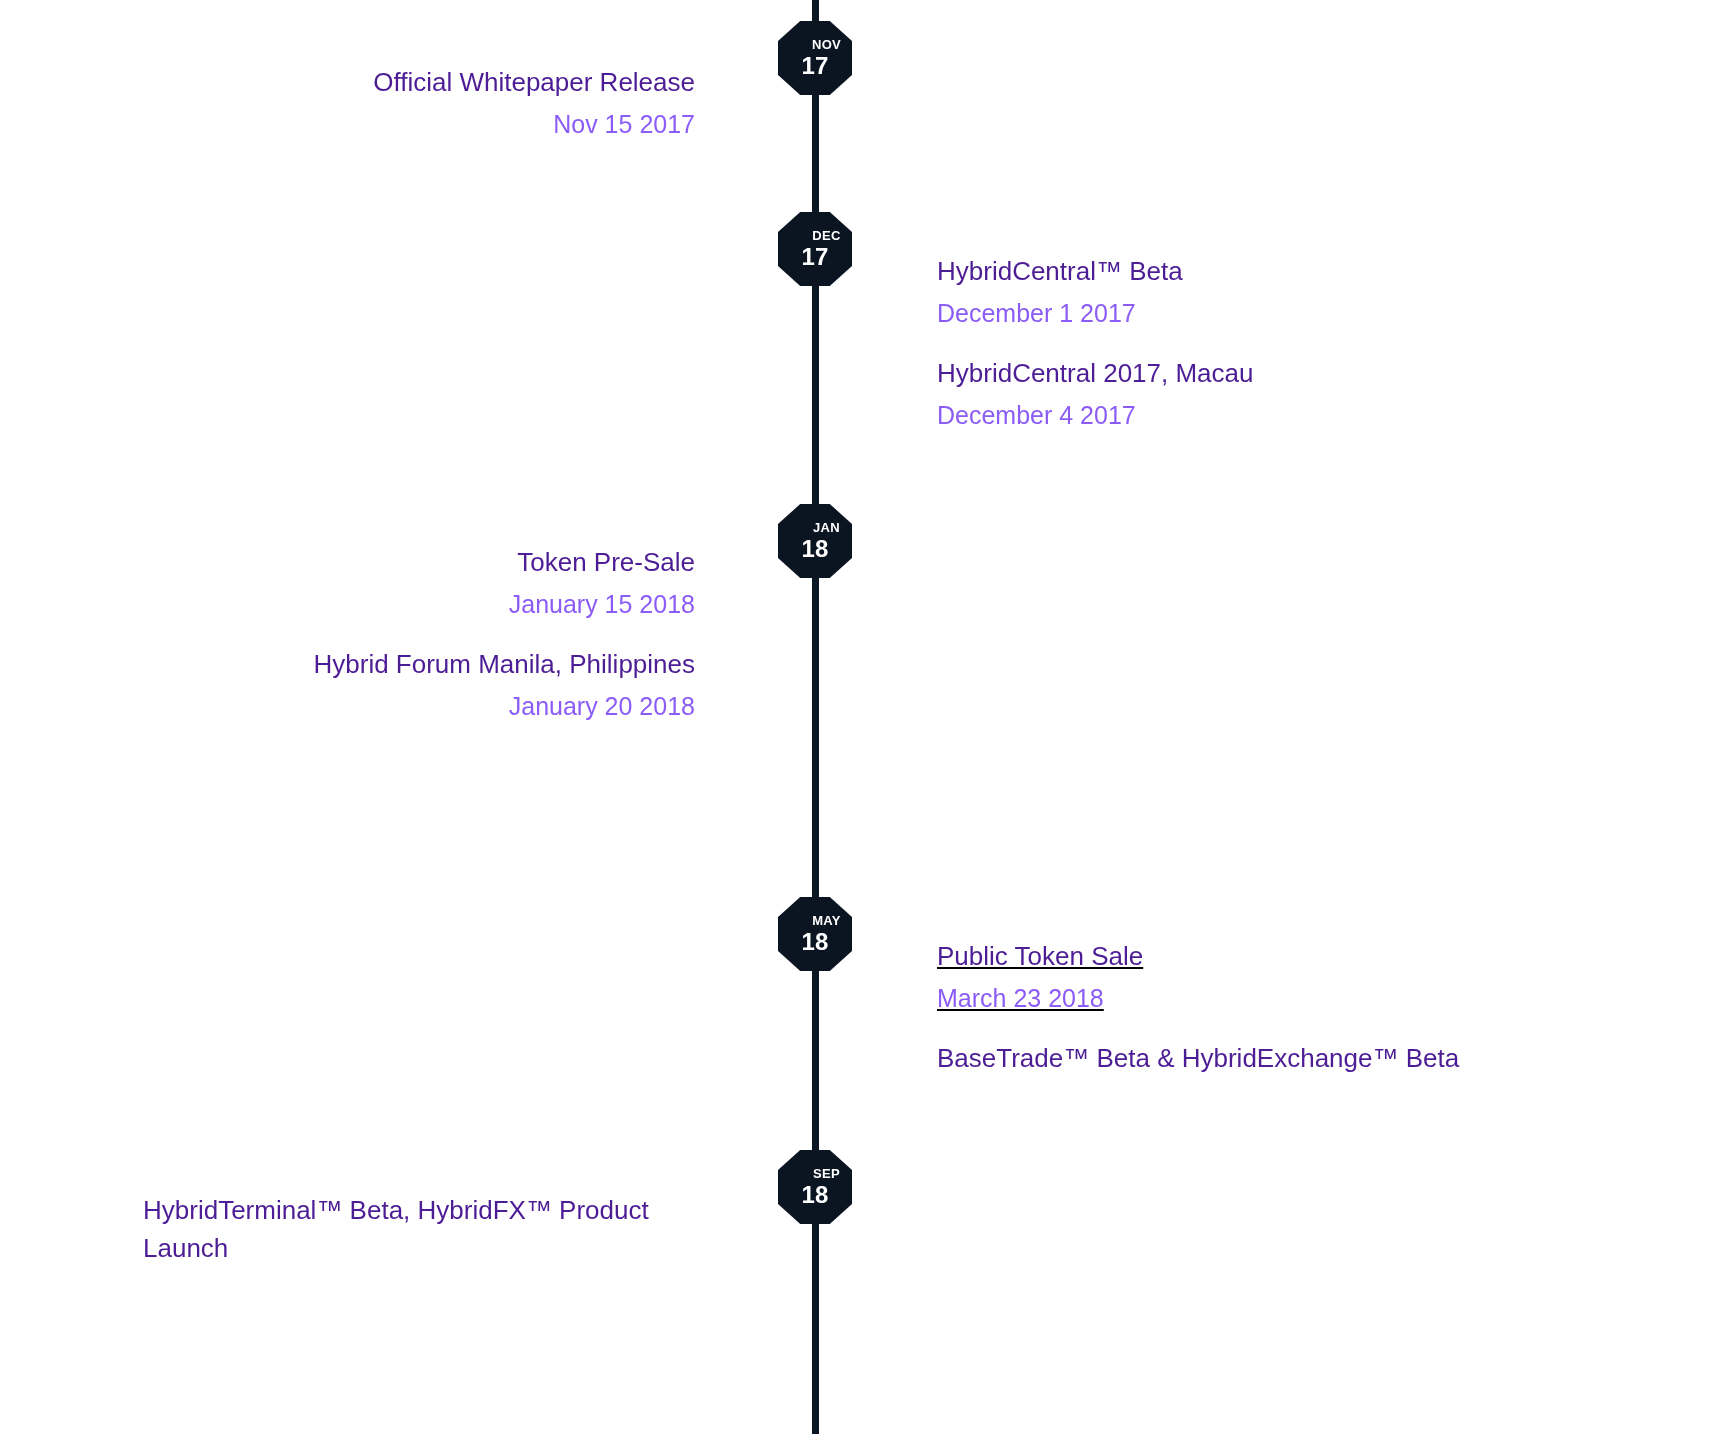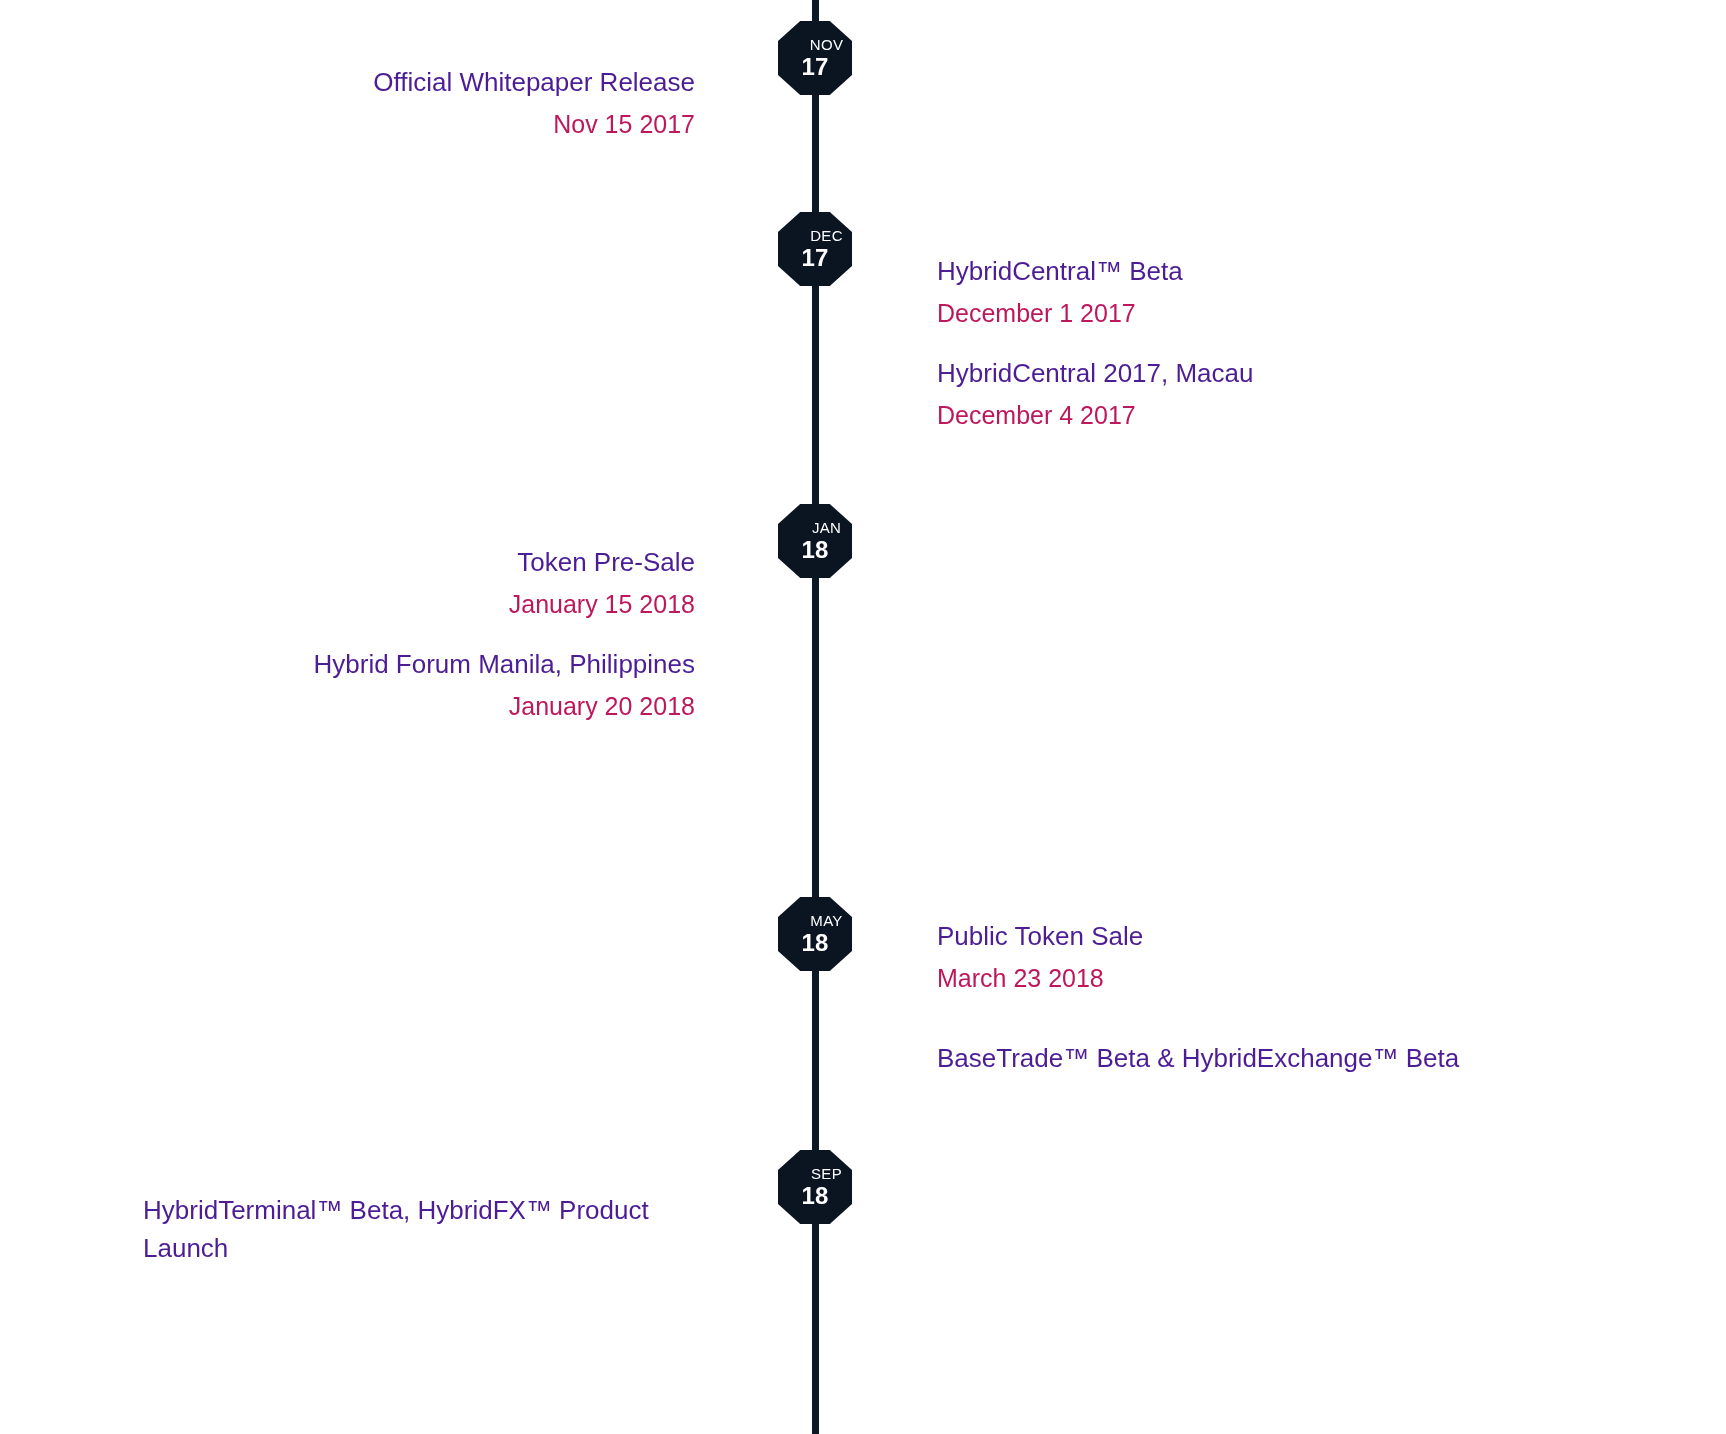--- a/index.html
+++ b/index.html
@@ -42,22 +42,22 @@
     -webkit-clip-path: polygon(30% 0%, 70% 0%, 100% 27%, 100% 73%, 70% 100%, 30% 100%, 0% 73%, 0% 27%);
     clip-path: polygon(30% 0%, 70% 0%, 100% 27%, 100% 73%, 70% 100%, 30% 100%, 0% 73%, 0% 27%);
     display: flex;
     flex-direction: column;
     align-items: center;
     justify-content: center;
     color: #ffffff;
     line-height: 1;
   }
   .node .node-month {
-    font-size: 15px;
-    font-weight: normal;
+    font-size: 13px;
+    font-weight: bold;
     letter-spacing: 0.3px;
     margin-bottom: 3px;
     margin-left: 23px;
   }
   .node .node-year {
     font-size: 24px;
     font-weight: bold;
     letter-spacing: 0.2px;
   }
 
@@ -71,21 +71,21 @@
   .entry.left-aligned-left { left: 143px; text-align: left; width: 520px; }
 
   .entry-title {
     font-size: 26px;
     color: #4c1d95;
     line-height: 1.45;
     font-weight: 400;
   }
   .entry-date {
     font-size: 25px;
-    color: #be185d;
+    color: #8b5cf6;
     line-height: 1.5;
     margin-top: 4px;
     font-weight: 400;
   }
 </style>
 </head>
 <body>
 
 <div id="timeline-root">
 
@@ -135,21 +135,21 @@
   <div class="entry right" style="top: 253px;">
     <div class="entry-title">HybridCentral™ Beta</div>
     <div class="entry-date">December 1 2017</div>
   </div>
 
   <div class="entry right" style="top: 355px;">
     <div class="entry-title">HybridCentral 2017, Macau</div>
     <div class="entry-date">December 4 2017</div>
   </div>
 
-  <div class="entry right" style="top: 918px;">
+  <div class="entry right" style="top: 938px; text-decoration: underline;">
     <div class="entry-title">Public Token Sale</div>
     <div class="entry-date">March 23 2018</div>
   </div>
 
   <div class="entry right" style="top: 1040px;">
     <div class="entry-title">BaseTrade™ Beta &amp; HybridExchange™ Beta</div>
   </div>
 
   <div class="entry left-aligned-left" style="top: 1192px;">
     <div class="entry-title">HybridTerminal™ Beta, HybridFX™ Product Launch</div>

